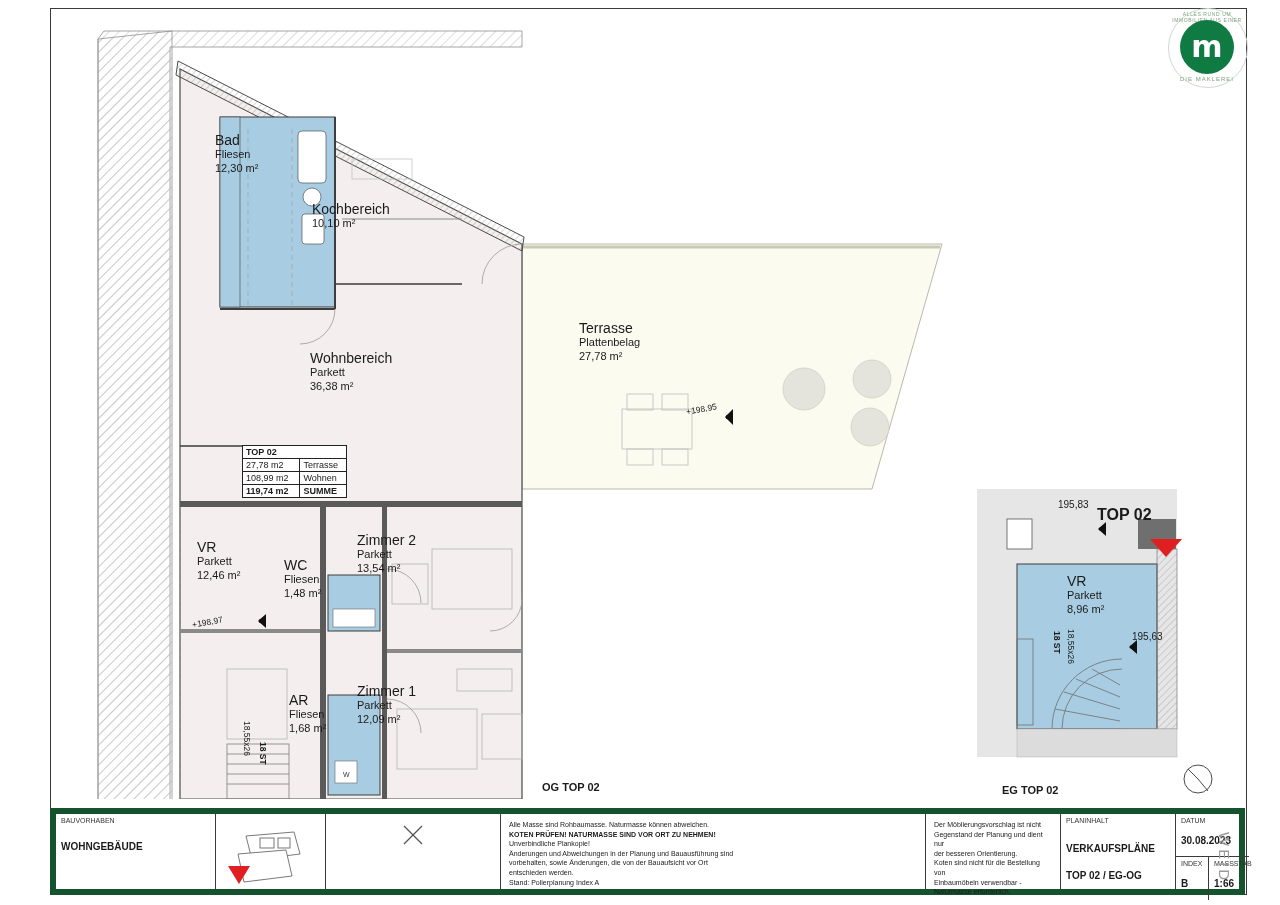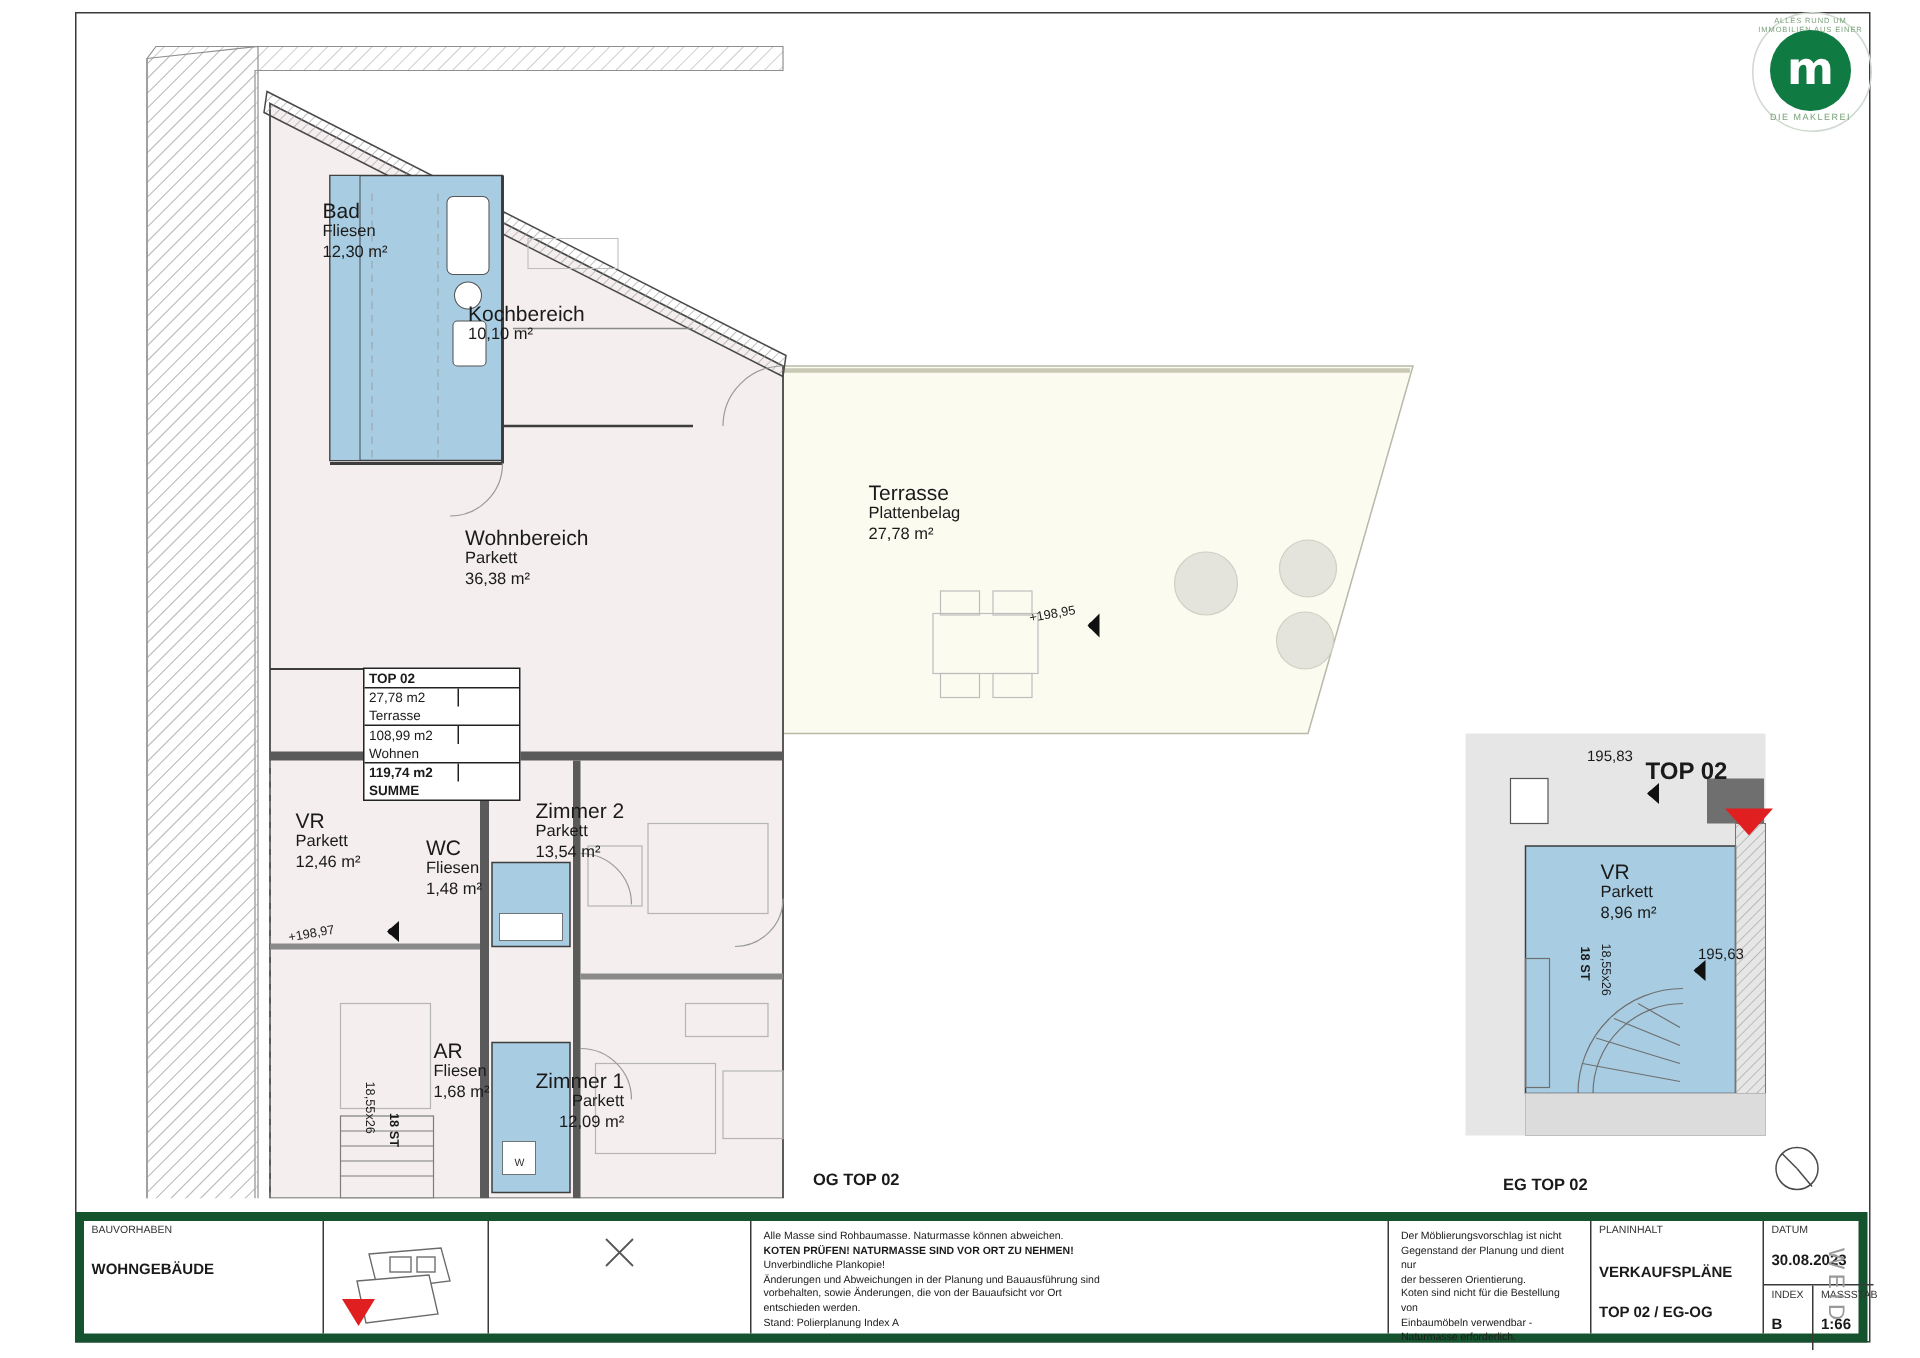--- a/index.html
+++ b/index.html
@@ -22,21 +22,21 @@
 
   .rm-label{position:absolute;font-size:11px;line-height:14px;}
   .rm-label .t{font-weight:normal;font-size:14px;}
   .rm-label .s{font-size:11px;}
 
   .tiny{font-size:8.5px;}
 
   
   .toptable{position:absolute;border:1px solid #222;background:#fff;font-size:9px;}
   .toptable .hdr{font-weight:bold;border-bottom:1px solid #222;padding:1px 3px;}
-  .toptable .row{display:flex;border-bottom:1px solid #222;flex-direction:column;}
+  .toptable .row{display:flex;border-bottom:1px solid #222;}
   .toptable .row:last-child{border-bottom:none;}
   .toptable .c1{width:56px;padding:1px 3px;text-align:left;border-right:1px solid #222;}
   .toptable .c2{width:44px;padding:1px 3px;}
 
   
   .tb{position:absolute;left:50px;top:808px;width:1195px;height:87px;border:6px solid #14532d;box-sizing:border-box;}
   .tb .cell{position:absolute;border-right:1px solid #3a3a3a;height:100%;box-sizing:border-box;}
   .tb .lbl{font-size:7px;color:#333;padding:3px 5px;}
   .tb .big{font-size:10px;font-weight:bold;padding:0 5px;}
   .notes{font-size:7px;line-height:9.6px;padding:6px 8px;}
@@ -228,21 +228,21 @@
       <div class="s">Parkett</div>
       <div class="s">13,54 m²</div>
     </div>
 
     <div class="rm-label" style="left:237px;top:684px;">
       <div class="t">AR</div>
       <div class="s">Fliesen</div>
       <div class="s">1,68 m²</div>
     </div>
 
-    <div class="rm-label" style="left:305px;top:704px;text-align:right;">
+    <div class="rm-label" style="left:305px;top:675px;">
       <div class="t">Zimmer 1</div>
       <div class="s">Parkett</div>
       <div class="s">12,09 m²</div>
     </div>
 
     <div class="tiny" style="position:absolute;left:634px;top:395px;transform:rotate(-10deg);">+198,95</div>
     <div class="tiny" style="position:absolute;left:140px;top:608px;transform:rotate(-10deg);">+198,97</div>
 
     <div class="tiny" style="position:absolute;left:190px;top:712px;writing-mode:vertical-rl;">18,55x26</div>
     <div class="tiny" style="position:absolute;left:206px;top:733px;writing-mode:vertical-rl;font-weight:bold;">18 ST</div>

